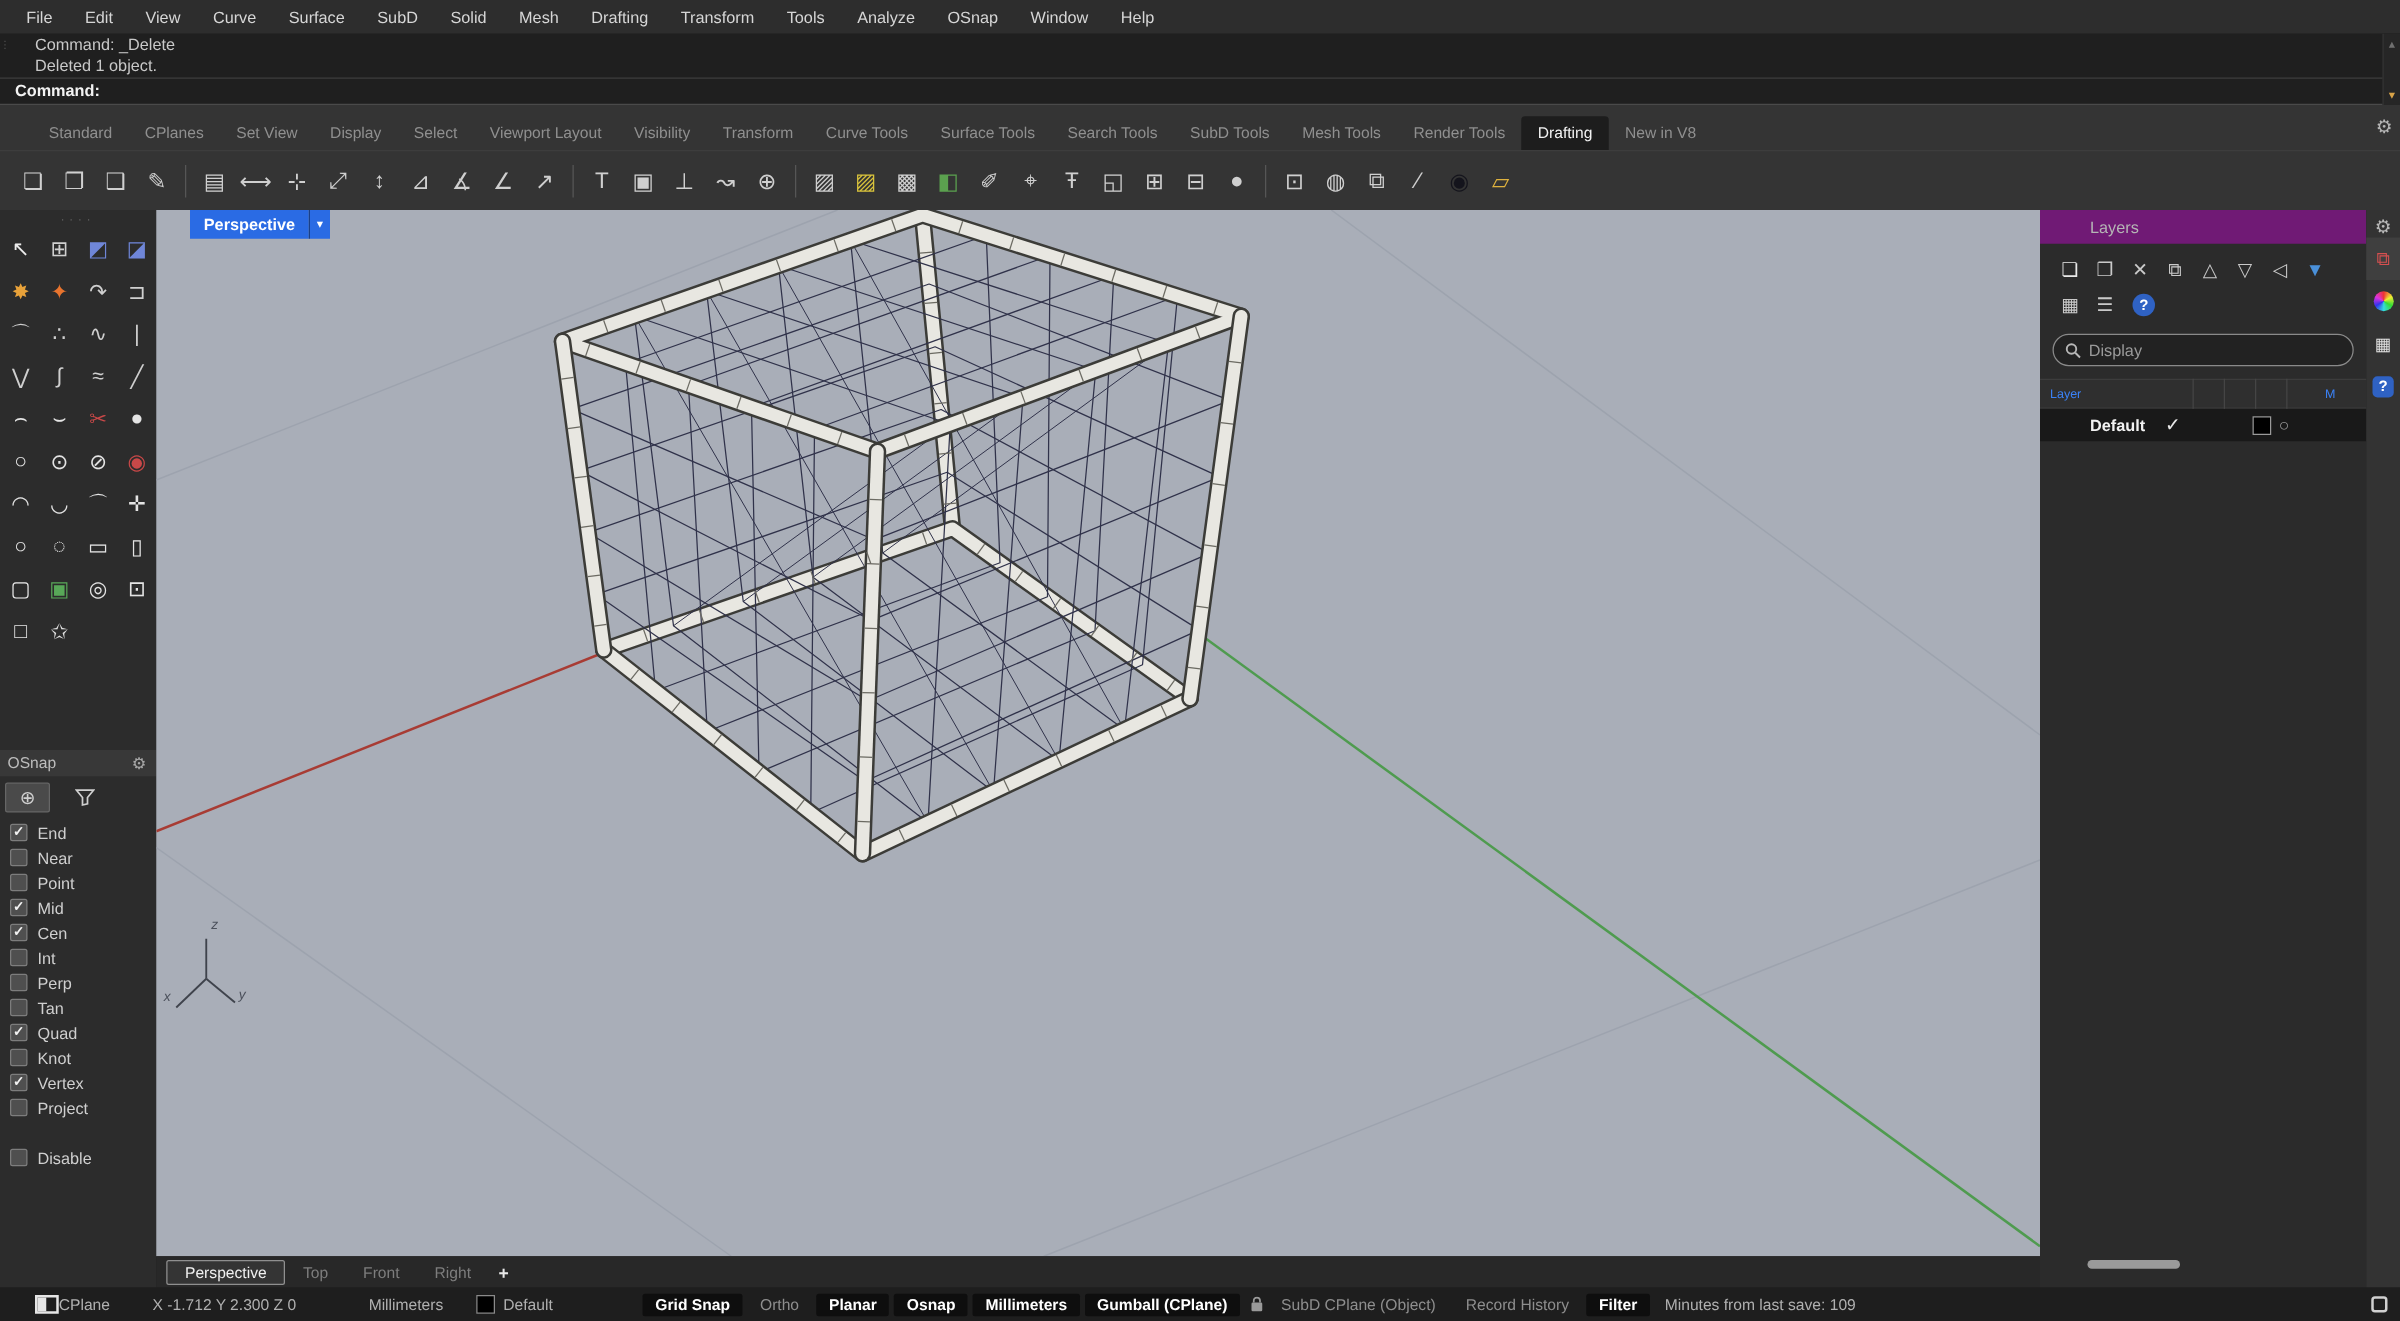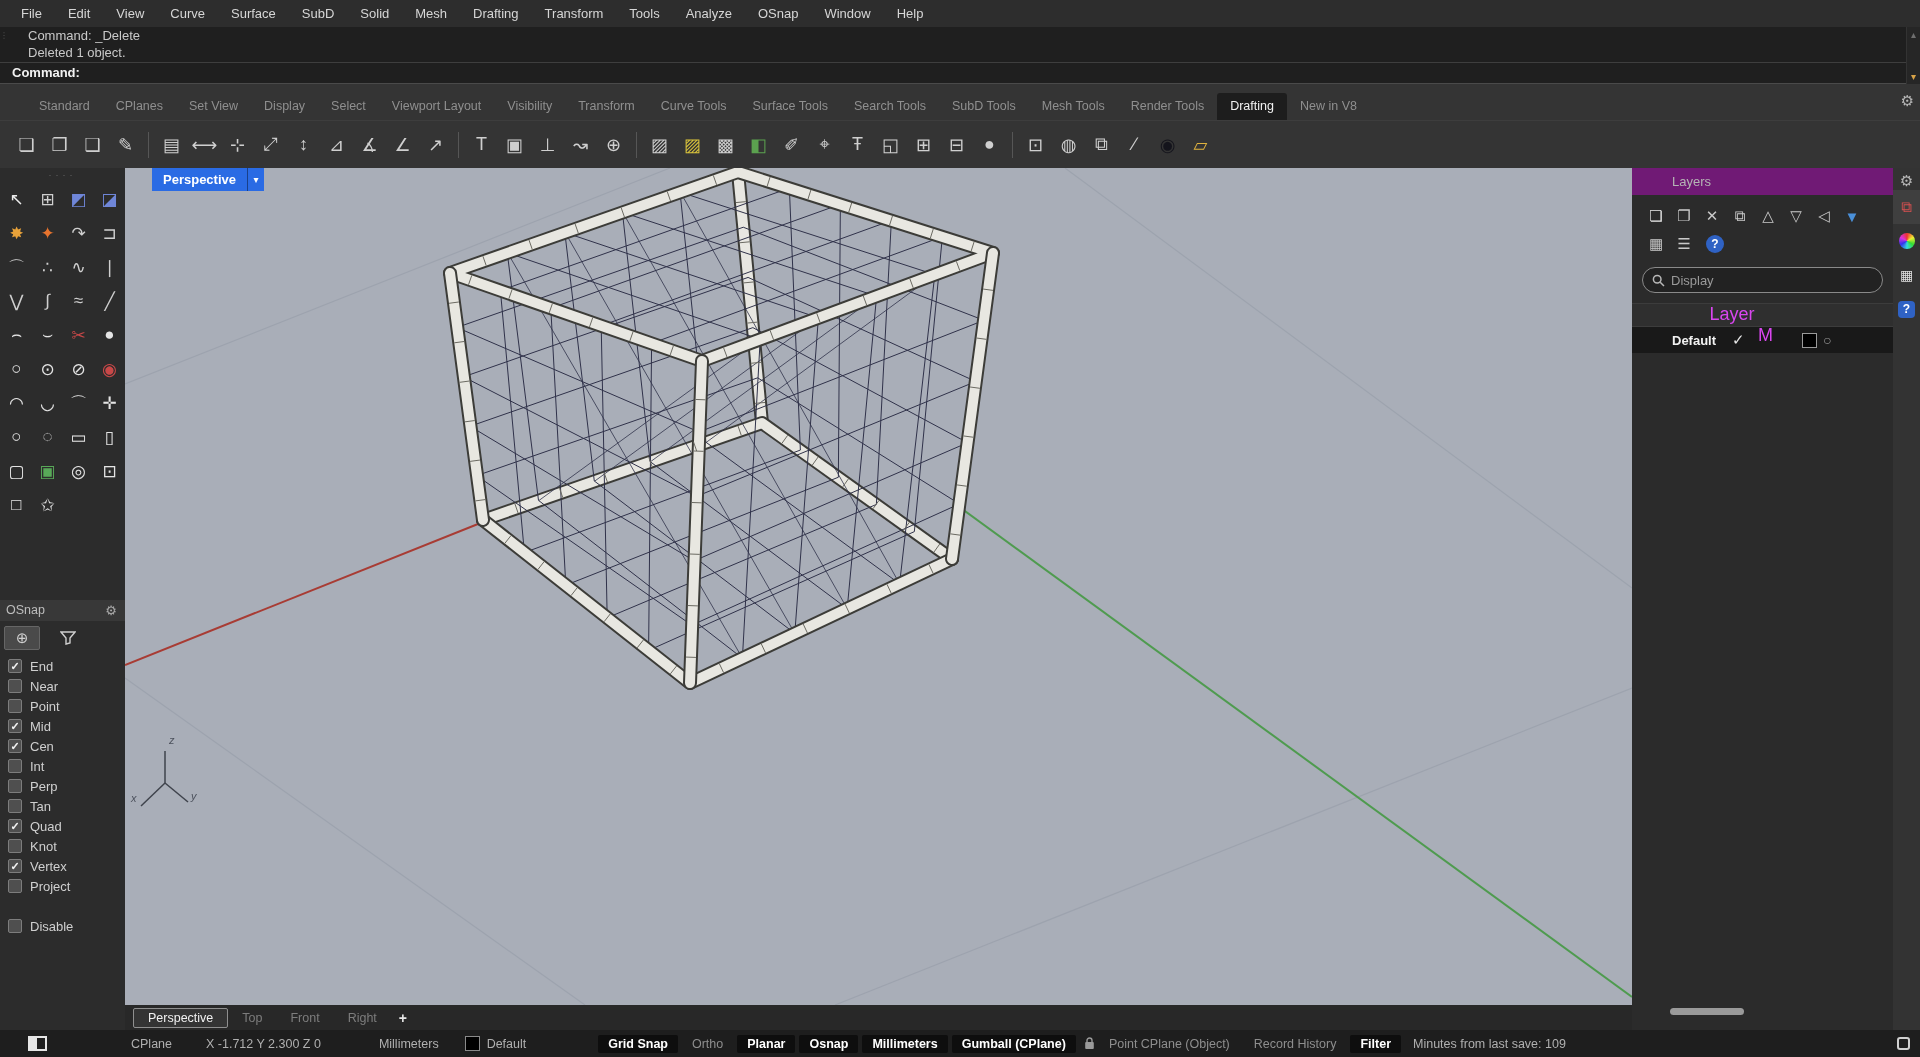--- a/index.html
+++ b/index.html
@@ -90,21 +90,21 @@
   #layers-row1 { display:flex; align-items:center; padding-left:10px; margin-top:8px; }
   #layers-row1 .icn, #layers-row2 .icn { width:28px; height:26px; display:inline-flex; align-items:center;
     justify-content:center; color:#c9c9c9; font-size:15px; }
   #layers-row2 { display:flex; align-items:center; padding-left:10px; margin-top:2px; }
   #layers-row2 .icn[data-name="help-icon"] { width:18px; height:18px; font-size:12px; font-weight:bold;
     margin-left:8px; }
   #lsearch { margin:10px 10px 0 10px; height:26px; border:1px solid #8a8a8a; border-radius:13px;
     background:#222; display:flex; align-items:center; padding-left:9px; }
   #lsearch .ph { color:#9a9a9a; font-size:13px; margin-left:6px; }
   #llist-head { margin-top:10px; height:24px; background:#2f2f2f; border-top:1px solid #3c3c3c;
-    border-bottom:1px solid #3c3c3c; display:flex; align-items:center; color:#d946ef; font-size:18px;flex-direction:column; }
+    border-bottom:1px solid #3c3c3c; display:flex; align-items:center; color:#3b82f6; font-size:10px; }
   #llist-head .name { padding-left:8px; width:122px; }
   .hcell { width:25px; height:24px; border-left:1px solid #454545; }
   #llist-head .mcol { padding-left:6px; }
   #lrow-default { height:26px; background:#191919; display:flex; align-items:center; }
   #lrow-default .lname { color:#f2f2f2; font-weight:bold; font-size:13px; padding-left:40px; width:100px; }
   #lrow-default .chk { color:#e8e8e8; font-size:15px; width:70px; }
   .lswatch { width:15px; height:15px; background:#000; border:1px solid #9a9a9a; }
   #lrow-default .mat { color:#9a9a9a; font-size:14px; margin-left:6px; }
   #lscroll { position:absolute; left:38px; bottom:15px; width:74px; height:7px; background:#9a9a9a;
     border-radius:4px; }
@@ -533,35 +533,35 @@
     <span class="stab" data-name="panel-tab-materials">
       <span id="st-grid" data-name="materials-grid-icon">▦</span>
     </span>
     <span class="stab" data-name="panel-tab-help">
       <span id="st-help" data-name="help-icon">?</span>
     </span>
   </div>
 
   <div id="statusbar" data-name="status-bar">
     <span class="sw-cplane" data-name="cplane-swatch-icon"></span>
-    <span class="sinfo" style="margin-left:84px;" data-name="cplane-pane">CPlane</span>
+    <span class="sinfo" style="" data-name="cplane-pane">CPlane</span>
     <span class="sinfo" style="margin-left:34px;" data-name="coordinates-display">X -1.712 Y 2.300 Z 0</span>
     <span class="sinfo" style="margin-left:58px;" data-name="units-pane">Millimeters</span>
     <span class="layerswatch" style="margin-left:26px;" data-name="current-layer-swatch"></span>
     <span class="sinfo" style="margin-left:7px;" data-name="current-layer-pane">Default</span>
     <span class="chip on" style="margin-left:72px;" data-name="status-toggle-grid-snap">Grid Snap</span>
     <span class="chip off" data-name="status-toggle-ortho">Ortho</span>
     <span class="chip on" data-name="status-toggle-planar">Planar</span>
     <span class="chip on" data-name="status-toggle-osnap">Osnap</span>
     <span class="chip on" data-name="status-toggle-smarttrack">Millimeters</span>
     <span class="chip on" data-name="status-toggle-gumball">Gumball (CPlane)</span>
     <svg width="11" height="13" viewBox="0 0 11 13" style="margin-left:8px;" data-name="lock-icon">
       <path d="M3 5 V3.5 a2.5 2.5 0 0 1 5 0 V5" fill="none" stroke="#9a9a9a" stroke-width="1.4"></path>
       <rect x="1.2" y="5" width="8.6" height="7" rx="1" fill="#9a9a9a"></rect>
     </svg>
-    <span class="chip off" data-name="status-toggle-auto-cplane">Point CPlane (Object)</span>
+    <span class="chip off" data-name="status-toggle-auto-cplane">SubD CPlane (Object)</span>
     <span class="chip off" data-name="status-toggle-record-history">Record History</span>
     <span class="chip on" data-name="status-toggle-filter">Filter</span>
     <span class="sinfo" style="margin-left:12px;" data-name="save-status">Minutes from last save: 109</span>
     <span class="statussquare" data-name="notifications-icon"></span>
   </div>
 
 </div>
 
 </body></html>

